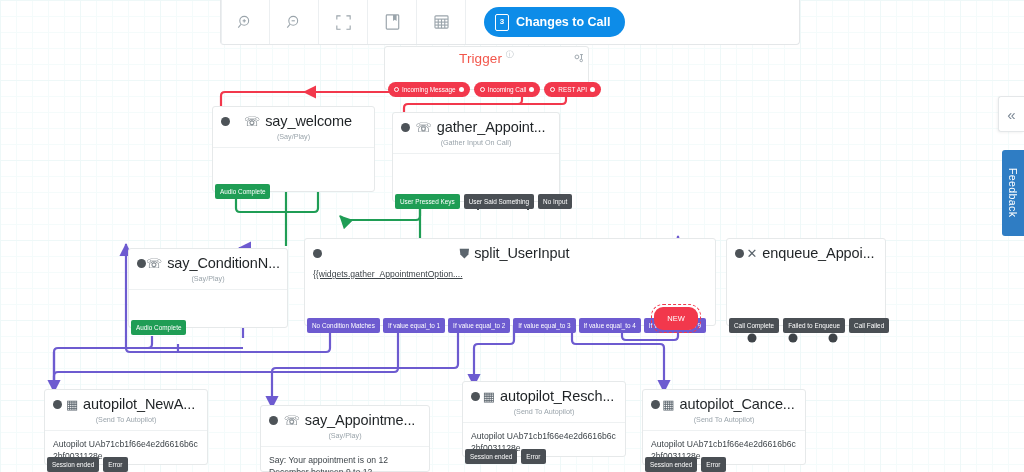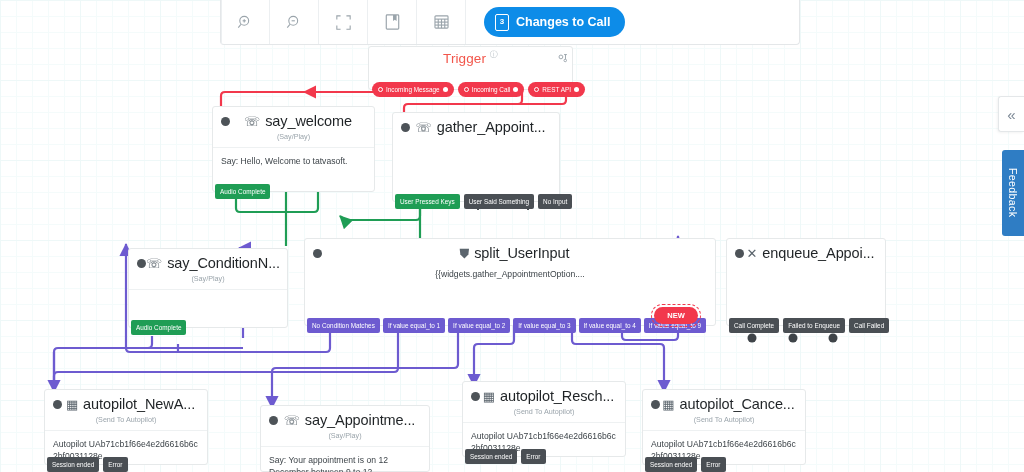--- a/index.html
+++ b/index.html
@@ -105,21 +105,21 @@
     writing-mode: vertical-rl;
     font-size: 10.5px;
     letter-spacing: .4px;
   }
 
   
   #wires { position: absolute; inset: 0; z-index: 5; pointer-events: none; }
 
   
   .trigger {
-    position: absolute; left: 368px; top: 46px;
+    position: absolute; left: 384px; top: 46px;
     width: 205px; height: 44px;
     background: #fff;
     border: 1px solid #e6e9ea;
     border-radius: 3px;
     z-index: 20;
   }
   .trigger-title {
     text-align: center;
     color: #f2564b;
     font-size: 13.5px;
@@ -189,34 +189,34 @@
     padding: 3px 0 6px 0;
     border-bottom: 1px solid #eef1f2;
   }
   .node-body {
     padding: 7px 8px 10px 8px;
     font-size: 8.6px;
     color: #3d4449;
     line-height: 1.45;
     word-break: break-all;
   }
-  .node-body.center { text-align: center; word-break: normal; }
+  .node-body.center { word-break: normal; text-decoration: underline; }
   .node-pills {
     position: absolute; left: 2px; bottom: -8px;
     display: flex; gap: 4px;
   }
   .node-pills.wide { gap: 3px; }
   .new-pill {
     position: absolute;
-    width: 44px; height: 17px;
+    width: 44px; height: 23px;
     border-radius: 9px;
     background: #f2384c;
     color: #fff;
     font-size: 7.5px;
-    font-weight: 700;
+    font-weight: 400;
     display: flex; align-items: center; justify-content: center;
     outline: 1.4px dashed #f2384c;
     outline-offset: 2px;
     z-index: 22;
     cursor: pointer;
   }
 </style>
 </head>
 <body>
 
@@ -375,34 +375,34 @@
 
   <div class="node" style="left:212px; top:106px; width:163px; height:86px;">
     <div class="node-head">
       <span class="node-dot"></span>
       <span class="node-title">
         <span class="tico">☏</span>
         <span>say_welcome</span>
       </span>
     </div>
     <div class="node-sub">(Say/Play)</div>
-    <div class="node-body">Say: Hello, Welcome to tatvasoft.</div>
     <div class="node-pills">
       <div class="pill green">Audio Complete</div>
     </div>
   </div>
 
   <div class="node" style="left:392px; top:112px; width:168px; height:90px;">
     <div class="node-head">
       <span class="node-dot"></span>
       <span class="node-title">
         <span class="tico">☏</span>
         <span>gather_Appoint...</span>
       </span>
     </div>
+    <div class="node-sub">(Gather Input On Call)</div>
     <div class="node-pills">
       <div class="pill green">User Pressed Keys</div>
       <div class="pill gray">User Said Something</div>
       <div class="pill gray">No Input</div>
     </div>
   </div>
 
   <div class="node" style="left:128px; top:248px; width:160px; height:80px;">
     <div class="node-head">
       <span class="node-dot"></span>

